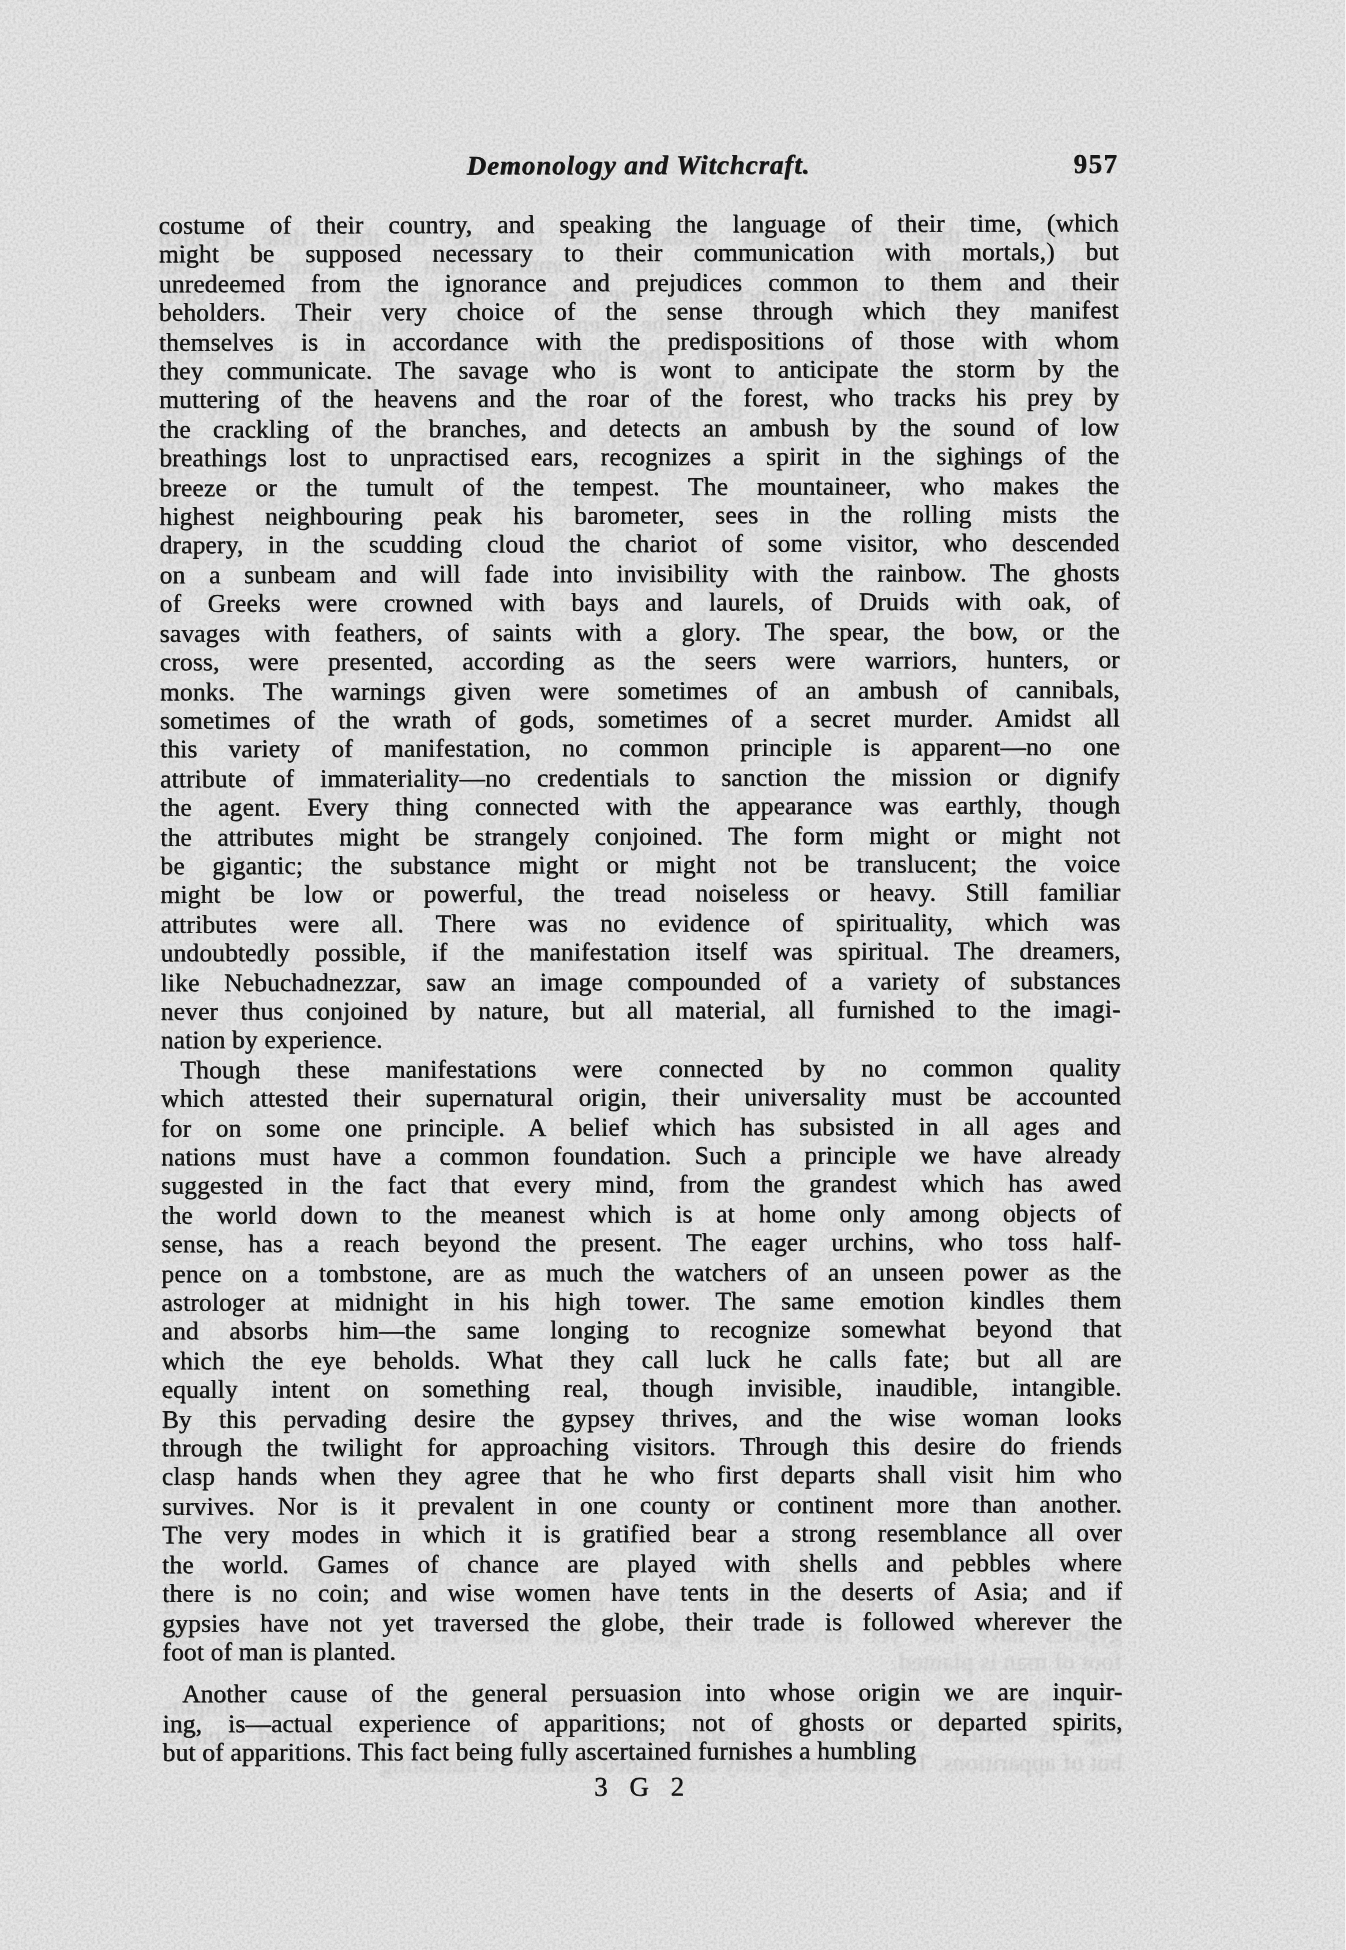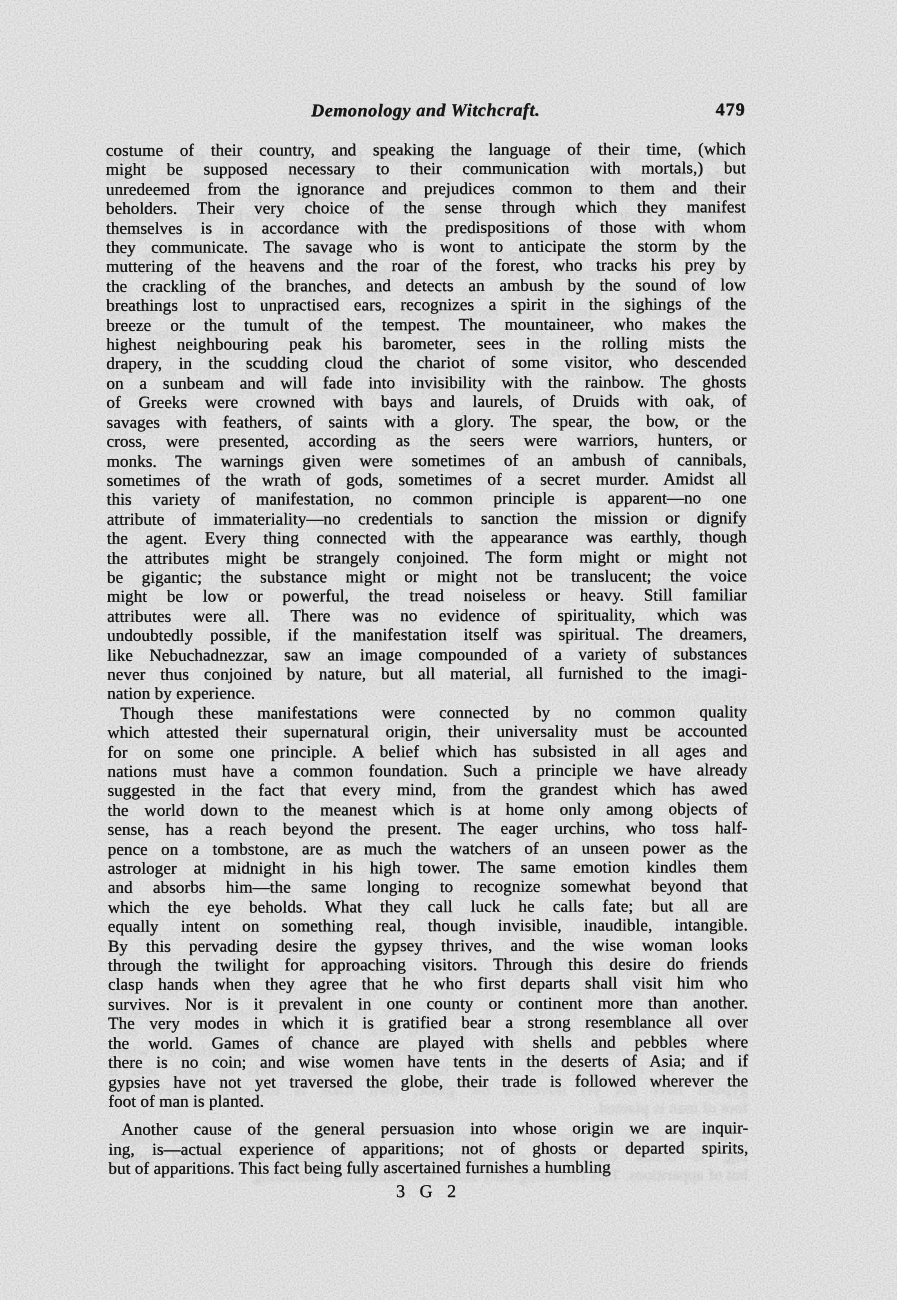--- a/index.html
+++ b/index.html
@@ -112,21 +112,21 @@
 </style>
 </head>
 <body>
 
 <div class="page">
 
   <div class="content">
 
     <div class="running-header">
       <span class="rh-title">Demonology and Witchcraft.</span>
-      <span class="rh-pagenum">479</span>
+      <span class="rh-pagenum">957</span>
     </div>
 
     <div class="body-wrap">
       <div class="ghost" id="ghost" aria-hidden="true">
           <div class="para">
             <div class="line">costume of their country, and speaking the language of their time, (which</div>
             <div class="line">might be supposed necessary to their communication with mortals,) but</div>
             <div class="line">unredeemed from the ignorance and prejudices common to them and their</div>
             <div class="line">beholders.  Their very choice of the sense through which they manifest</div>
             <div class="line">themselves is in accordance with the predispositions of those with whom</div>

